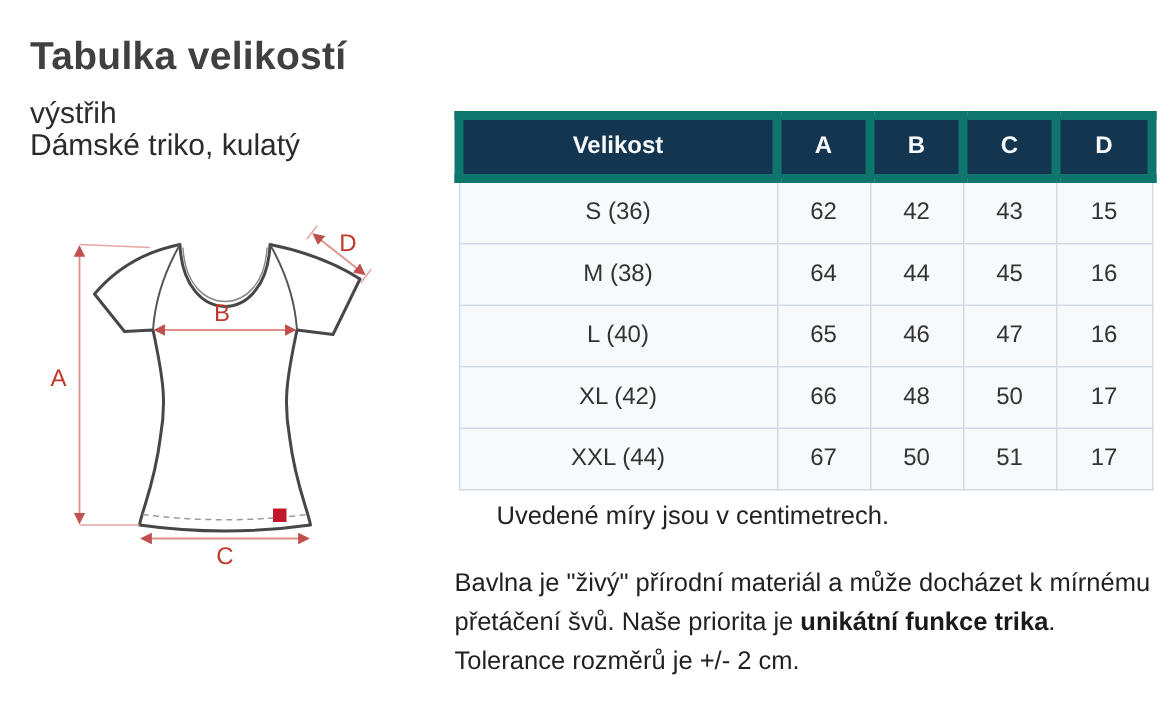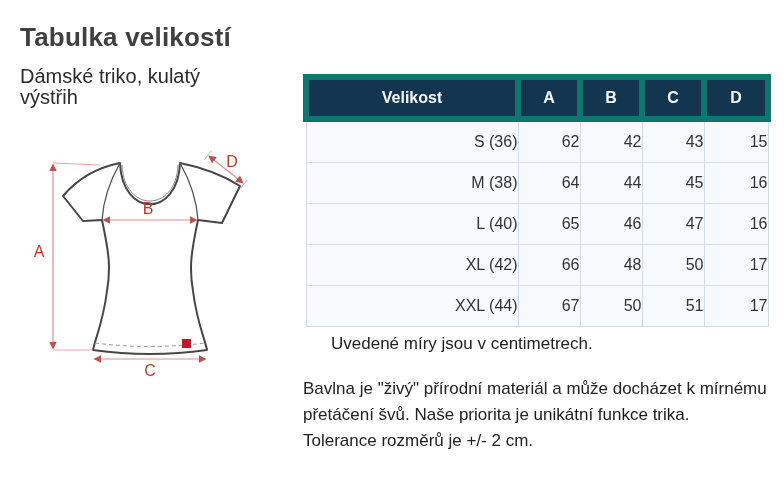--- a/index.html
+++ b/index.html
@@ -29,56 +29,56 @@
   }
   .size-table th{
     background:#14354f;color:#f6f9fb;
     font-size:16px;font-weight:700;
     height:36px;text-align:center;vertical-align:middle;
     border:6px solid #0f766e;padding:0;
   }
   .size-table td{
     background:#f7fafc;color:#333333;
     font-size:16px;font-weight:400;
-    height:40px;text-align:right;vertical-align:middle;
+    height:40px;text-align:center;vertical-align:middle;
     border:1px solid #d3dce4;padding:0;
   }
   .col-size{width:212px;}
   .col-a{width:62px;}.col-b{width:62px;}.col-c{width:62px;}.col-d{width:64px;}
 
   
   .note-units{
     position:absolute;left:303px;top:334px;width:480px;
     font-size:17px;color:#222222;margin-left:28px;
   }
   .note-para{
     position:absolute;left:303px;top:376px;width:480px;
     font-size:17px;color:#222222;line-height:26px;
   }
-  .note-para b{font-weight:400;color:#1b1b1b;}
+  .note-para b{font-weight:700;color:#1b1b1b;}
 
   
   .shirt-outline{fill:#ffffff;stroke:#474747;stroke-width:2;stroke-linejoin:round;}
   .shirt-thin{fill:none;stroke:#8a8a8a;stroke-width:1;}
   .shirt-seam{fill:none;stroke:#555555;stroke-width:1.3;}
   .hem-dash{fill:none;stroke:#9a9a9a;stroke-width:1;stroke-dasharray:4 3;}
   .dim-line{stroke:#dd8f8a;stroke-width:1.2;fill:none;}
   .dim-ext{stroke:#e5a6a2;stroke-width:1;fill:none;}
   .dim-label{fill:#c0392b;font-size:16px;font-family:"Liberation Sans",sans-serif;}
 </style>
 </head>
 <body>
 
 <div class="page">
 
   <div class="title">Tabulka velikostí</div>
 
   <div class="subtitle">
+    <span>výstřih</span>
     <span>Dámské triko, kulatý</span>
-    <span>výstřih</span>
   </div>
 
   <svg class="diagram" viewBox="0 0 250 237">
     <defs>
       <marker id="arrR" viewBox="0 0 10 10" refX="8" refY="5" markerWidth="6.5" markerHeight="6.5" orient="auto-start-reverse">
         <path d="M0,0 L10,5 L0,10 z" fill="#c0504d"></path>
       </marker>
     </defs>
 
     <path class="shirt-outline" d="

